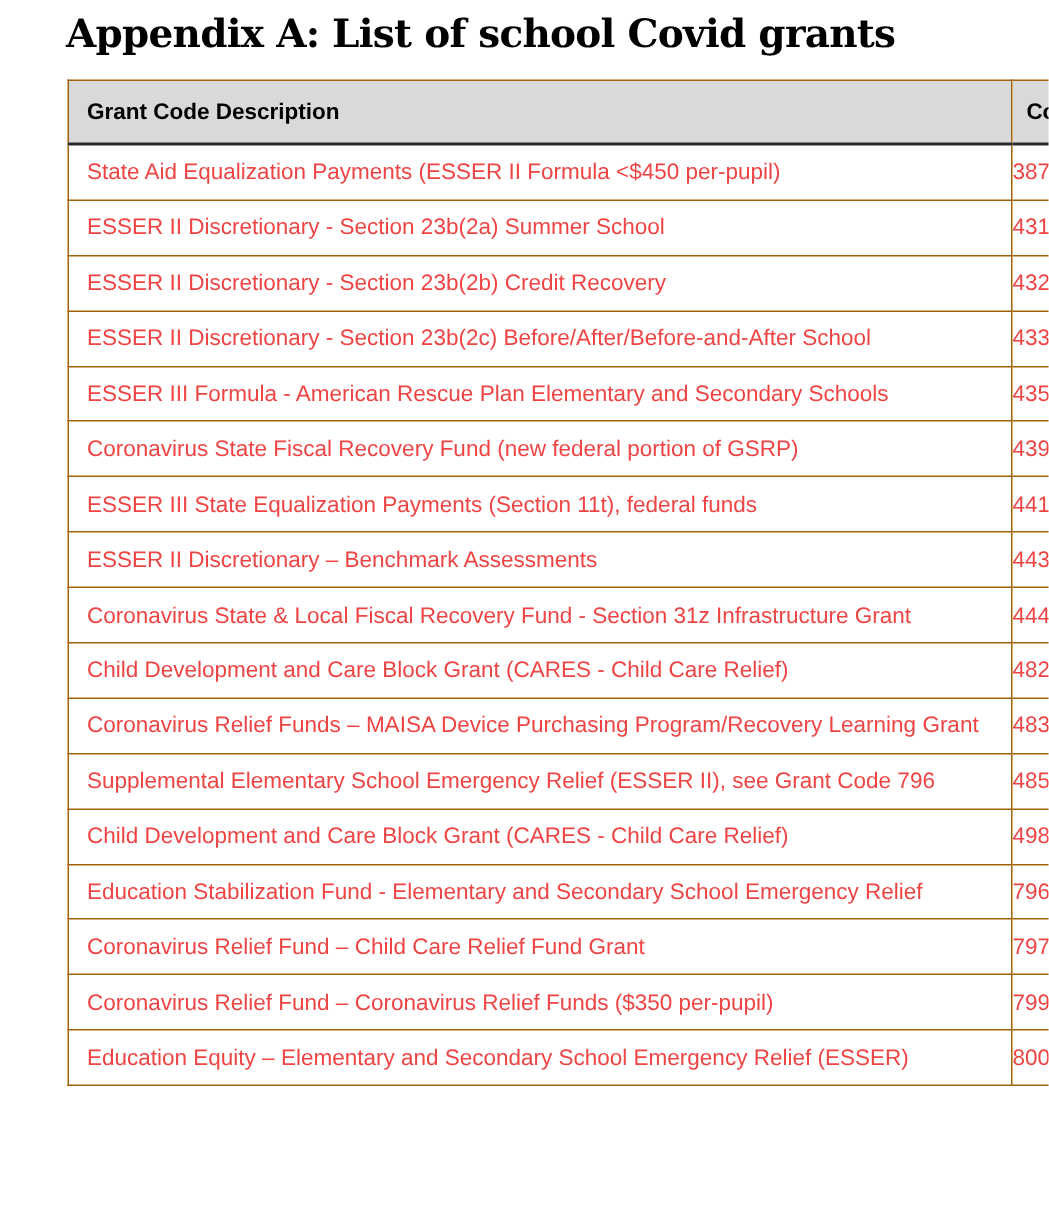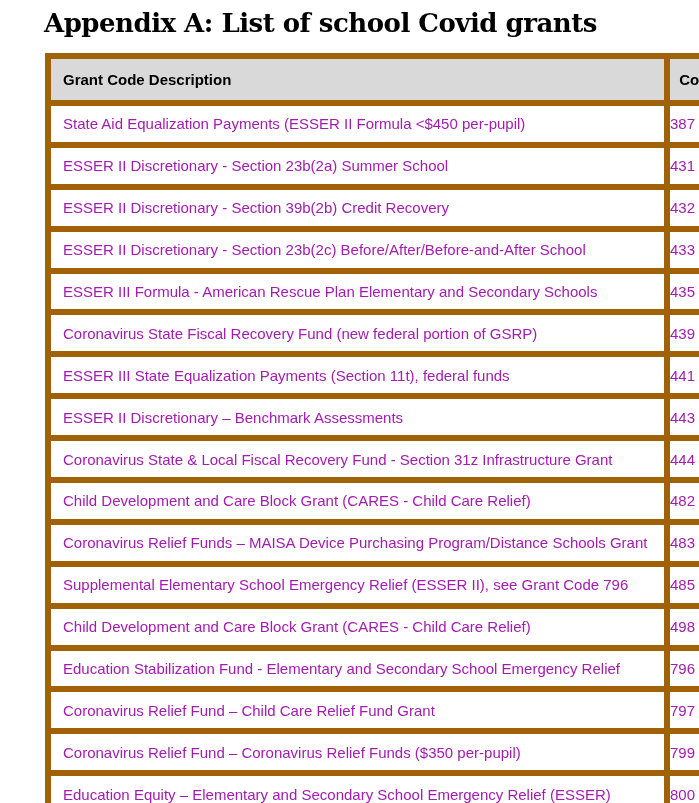--- a/index.html
+++ b/index.html
@@ -32,21 +32,21 @@
   }
   table.grants-table {
     border-collapse: collapse;
     table-layout: fixed;
     width: 687px;
     margin: 15px 0 0 8px;
     font-size: 15px;
   }
   table.grants-table th,
   table.grants-table td {
-    border: 6px solid #a16207;
+    border: 1px solid #a16207;
     vertical-align: middle;
     overflow: hidden;
     white-space: nowrap;
   }
   table.grants-table th {
     background: #d9d9d9;
     font-weight: bold;
     font-size: 15px;
     height: 41px;
     text-align: left;
@@ -55,21 +55,21 @@
   }
   table.grants-table th.code-col {
     width: 56px;
     text-align: center;
     padding: 0;
   }
   table.grants-table td {
     height: 35.9px;
     font-size: 15px;
     padding: 0 0 0 12px;
-    color: #a21caf;
+    color: #ef4444;
   }
   table.grants-table td.code-cell {
     text-align: left;
     padding: 0;
   }
 </style>
 </head>
 <body>
 
 <div class="page">
@@ -85,21 +85,21 @@
     <tbody id="table-body">
         <tr>
           <td class="desc-cell">State Aid Equalization Payments (ESSER II Formula &lt;$450 per-pupil)</td>
           <td class="code-cell">387</td>
         </tr>
         <tr>
           <td class="desc-cell">ESSER II Discretionary - Section 23b(2a) Summer School</td>
           <td class="code-cell">431</td>
         </tr>
         <tr>
-          <td class="desc-cell">ESSER II Discretionary - Section 39b(2b) Credit Recovery</td>
+          <td class="desc-cell">ESSER II Discretionary - Section 23b(2b) Credit Recovery</td>
           <td class="code-cell">432</td>
         </tr>
         <tr>
           <td class="desc-cell">ESSER II Discretionary - Section 23b(2c) Before/After/Before-and-After School</td>
           <td class="code-cell">433</td>
         </tr>
         <tr>
           <td class="desc-cell">ESSER III Formula - American Rescue Plan Elementary and Secondary Schools</td>
           <td class="code-cell">435</td>
         </tr>
@@ -117,21 +117,21 @@
         </tr>
         <tr>
           <td class="desc-cell">Coronavirus State &amp; Local Fiscal Recovery Fund - Section 31z Infrastructure Grant</td>
           <td class="code-cell">444</td>
         </tr>
         <tr>
           <td class="desc-cell">Child Development and Care Block Grant (CARES - Child Care Relief)</td>
           <td class="code-cell">482</td>
         </tr>
         <tr>
-          <td class="desc-cell">Coronavirus Relief Funds – MAISA Device Purchasing Program/Distance Schools Grant</td>
+          <td class="desc-cell">Coronavirus Relief Funds – MAISA Device Purchasing Program/Recovery Learning Grant</td>
           <td class="code-cell">483</td>
         </tr>
         <tr>
           <td class="desc-cell">Supplemental Elementary School Emergency Relief (ESSER II), see Grant Code 796</td>
           <td class="code-cell">485</td>
         </tr>
         <tr>
           <td class="desc-cell">Child Development and Care Block Grant (CARES - Child Care Relief)</td>
           <td class="code-cell">498</td>
         </tr>

